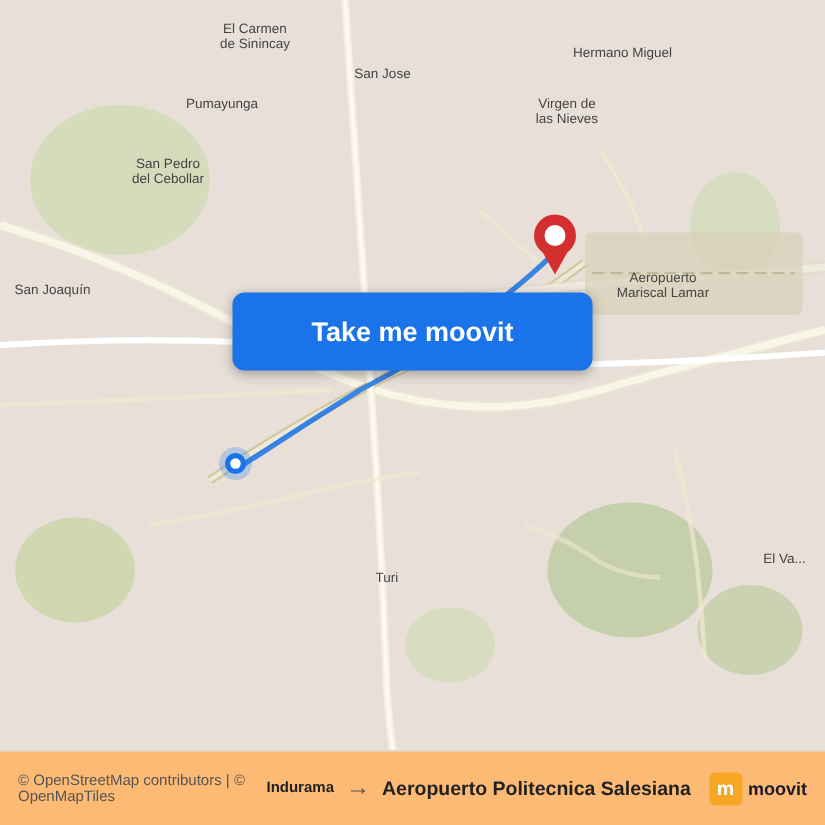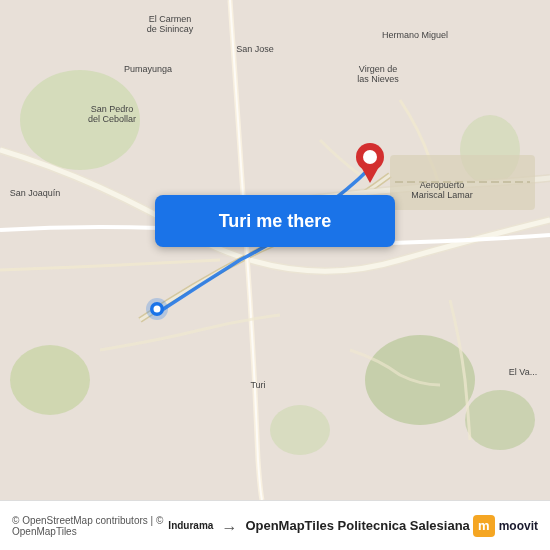--- a/index.html
+++ b/index.html
@@ -47,21 +47,21 @@
       box-shadow: 0 2px 8px rgba(0,0,0,0.3);
     }
 
     
     #bottom-bar {
       position: absolute;
       bottom: 0;
       left: 0;
       width: 550px;
       height: 50px;
-      background: #ffffff;
+      background: #fdba74;
       display: flex;
       align-items: center;
       padding: 0 12px;
       border-top: 1px solid #ddd;
     }
 
     .bottom-left {
       display: flex;
       align-items: center;
       gap: 4px;
@@ -186,31 +186,31 @@
       <polygon points="12,38 2,20 22,20" fill="#d32f2f"></polygon>
     </g>
 
     <g transform="translate(145, 297)">
       <circle cx="12" cy="12" r="11" fill="#1a73e8" opacity="0.25"></circle>
       <circle cx="12" cy="12" r="7" fill="#1a73e8"></circle>
       <circle cx="12" cy="12" r="3.5" fill="white"></circle>
     </g>
   </svg>
 
-  <button id="take-me-there-btn">Turi me there</button>
+  <button id="take-me-there-btn">Take me moovit</button>
 </div>
 
 <div id="bottom-bar">
   <div class="bottom-left">
     <span class="copyright-text">© OpenStreetMap contributors | © OpenMapTiles</span>
   </div>
 
   <div class="route-info">
     <span class="route-from">Indurama</span>
     <span class="route-arrow">→</span>
-    <span class="route-to">OpenMapTiles Politecnica Salesiana</span>
+    <span class="route-to">Aeropuerto Politecnica Salesiana</span>
   </div>
 
   <div class="moovit-logo">
     <div class="moovit-m">m</div>
     <span class="moovit-text">moovit</span>
   </div>
 </div>
 
 </body></html>

